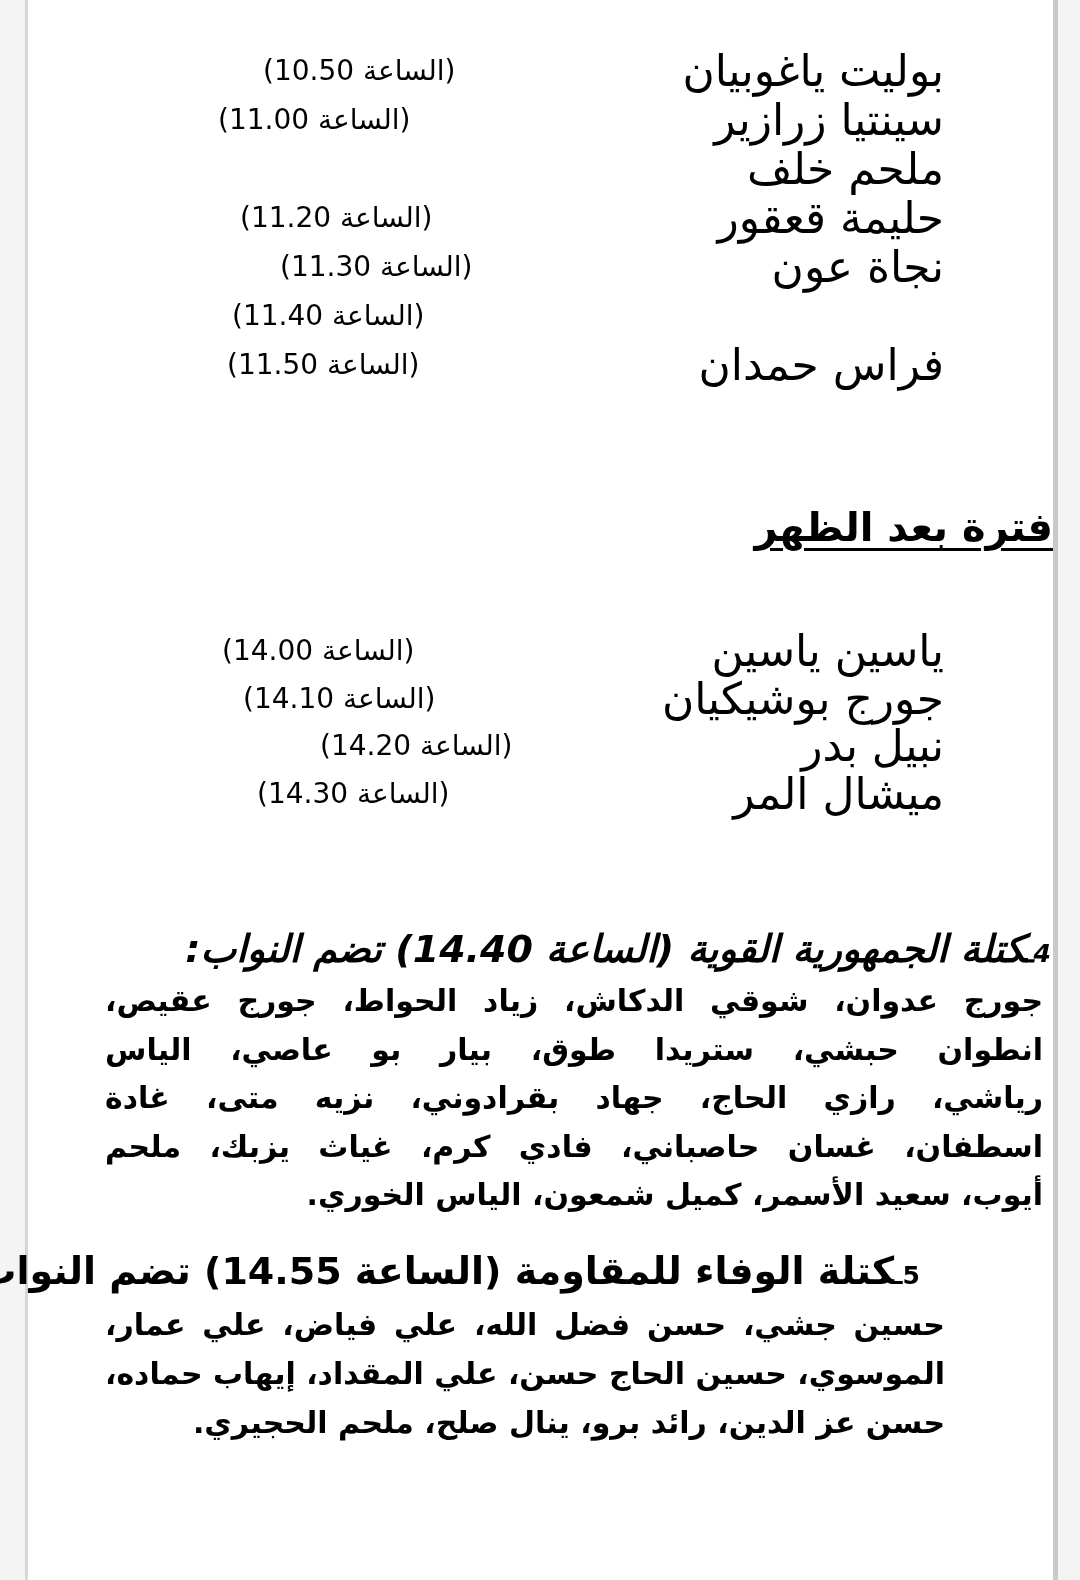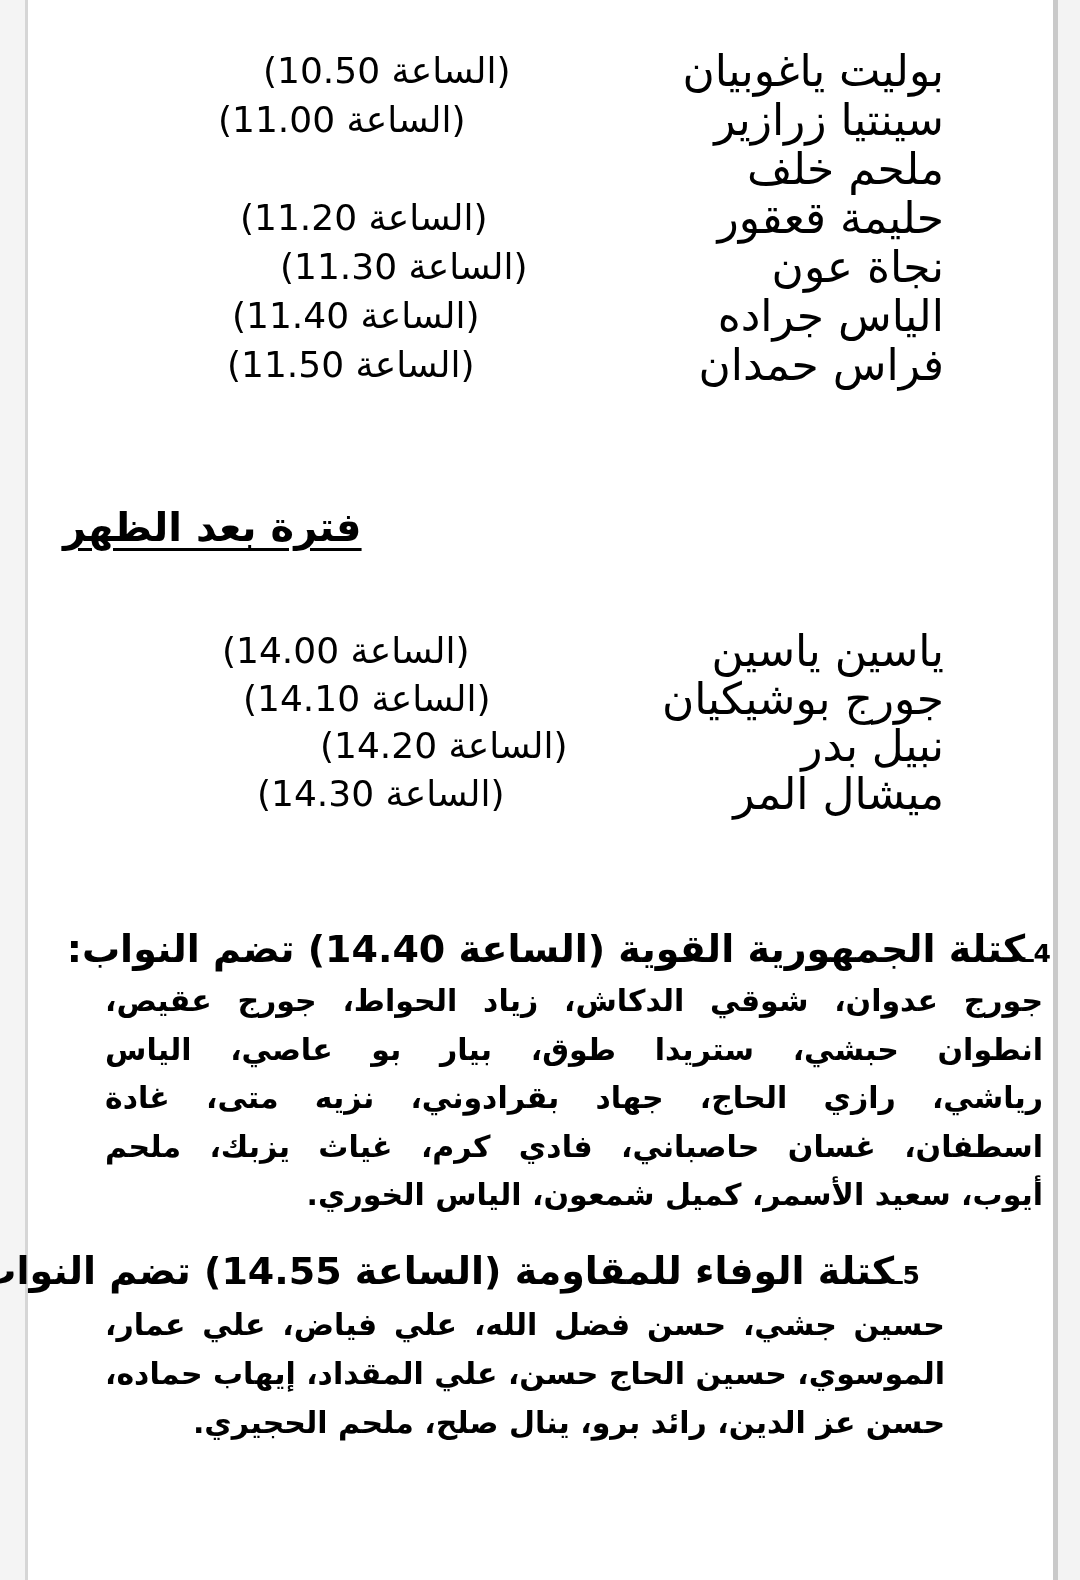--- a/index.html
+++ b/index.html
@@ -32,56 +32,56 @@
   .list-morning { top: 46px; }
   .list-afternoon { top: 627px; }
   .row { position: relative; height: 49px; }
   .list-afternoon .row { height: 47.5px; }
   .row .name {
     position: absolute; right: 109px;
     font-size: 44px; line-height: 49px; white-space: nowrap;
   }
   .row .time {
     position: absolute;
-    font-size: 36px; line-height: 49px; white-space: nowrap;
+    font-size: 28px; line-height: 49px; white-space: nowrap;
     direction: rtl;
   }
   .list-afternoon .row .name, .list-afternoon .row .time { line-height: 47.5px; }
   
   .list-morning .row:nth-child(1) .time { left: 235px; }
   .list-morning .row:nth-child(2) .time { left: 190px; }
   .list-morning .row:nth-child(3) .time { left: 232px; }
   .list-morning .row:nth-child(4) .time { left: 212px; }
   .list-morning .row:nth-child(5) .time { left: 252px; }
   .list-morning .row:nth-child(6) .time { left: 204px; }
   .list-morning .row:nth-child(7) .time { left: 199px; }
   .list-afternoon .row:nth-child(1) .time { left: 194px; }
   .list-afternoon .row:nth-child(2) .time { left: 215px; }
   .list-afternoon .row:nth-child(3) .time { left: 264px; margin-left: 28px; }
   .list-afternoon .row:nth-child(4) .time { left: 229px; }
 
   .main-heading {
     position: absolute; top: 500px; left: 0; right: 0;
     padding-left: 35px;
-    text-align: left;
+    text-align: right;
     font-size: 40px; font-weight: bold; line-height: 54px;
   }
   .main-heading .underlined {
     text-decoration: underline;
     text-decoration-thickness: 3px;
     text-underline-offset: 7px;
   }
 
   .section-heading {
     position: absolute;
     font-weight: bold; font-size: 38px; line-height: 48px;
     white-space: nowrap;
   }
   .section-heading .num { font-size: 25px; }
-  .sh-4 { top: 925px; right: 2px; }
+  .sh-4 { top: 925px; right: 2px; font-style: italic; }
   .sh-5 { top: 1247px; right: 133px; }
 
   .para { position: absolute; font-weight: bold; font-size: 30px; }
   .para-4 { top: 977px;  left: 77px; width: 938px; }
   .para-5 { top: 1300px; left: 77px; width: 840px; }
   .para-4 .pline { line-height: 48.5px; }
   .para-5 .pline { line-height: 49px; }
   .pline { text-align: justify; text-align-last: justify; }
   .pline.last { text-align-last: right; }
 </style>
@@ -108,21 +108,20 @@
       </div>
       <div class="row">
         <span class="name">حليمة قعقور</span>
         <span class="time">(الساعة 11.20)</span>
       </div>
       <div class="row">
         <span class="name">نجاة عون</span>
         <span class="time">(الساعة 11.30)</span>
       </div>
       <div class="row">
-        <span class="name">الياس جراده</span>
         <span class="time">(الساعة 11.40)</span>
       </div>
       <div class="row">
         <span class="name">فراس حمدان</span>
         <span class="time">(الساعة 11.50)</span>
       </div>
     </div>
 
     <div class="main-heading">
       <span class="underlined">فترة بعد الظهر</span>

